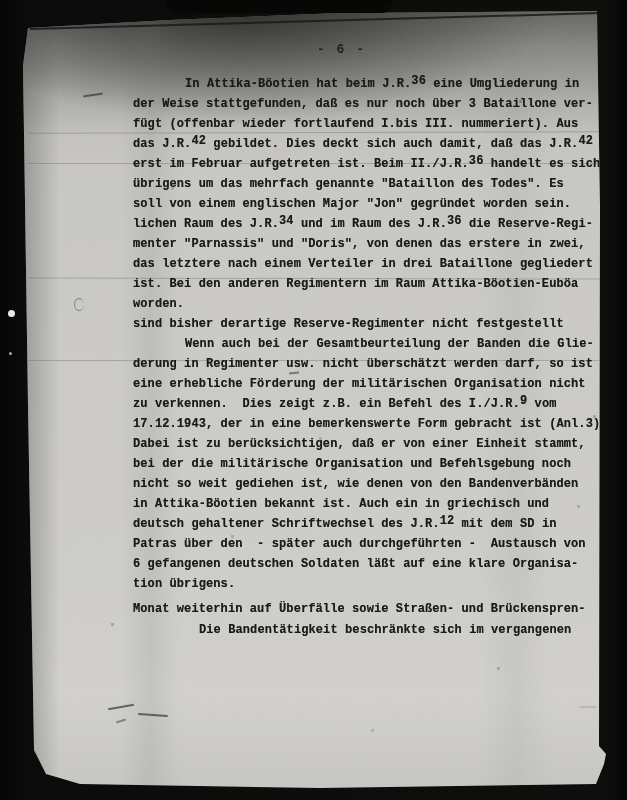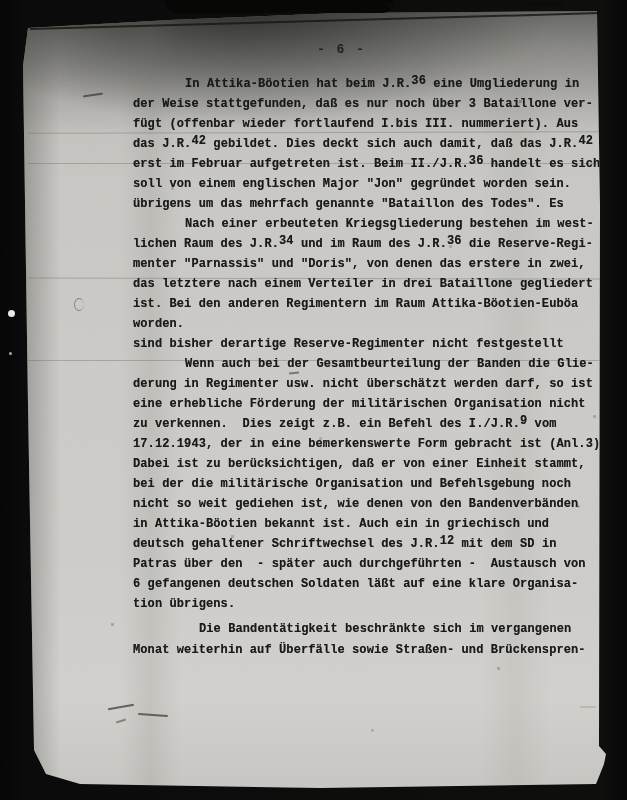--- a/index.html
+++ b/index.html
@@ -87,25 +87,24 @@
     <div class="page-number">- 6 -</div>
 
     <div class="text-block">
       <div id="paras-before">
           <div class="paragraph">
             <div class="line first">In Attika-Böotien hat beim J.R.<span class="raised">36</span> eine Umgliederung in</div>
             <div class="line">der Weise stattgefunden, daß es nur noch über 3 Bataillone ver-</div>
             <div class="line">fügt (offenbar wieder fortlaufend I.bis III. nummeriert). Aus</div>
             <div class="line">das J.R.<span class="raised">42</span> gebildet. Dies deckt sich auch damit, daß das J.R.<span class="raised">42</span></div>
             <div class="line">erst im Februar aufgetreten ist. Beim II./J.R.<span class="raised">36</span> handelt es sich</div>
+            <div class="line">übrigens um das mehrfach genannte "Bataillon des Todes". Es</div>
             <div class="line">soll von einem englischen Major "Jon" gegründet worden sein.</div>
-            <div class="line">übrigens um das mehrfach genannte "Bataillon des Todes". Es</div>
           </div>
           <div class="paragraph">
-            <div class="line first">Nach einer erbeuteten Kriegsgliederung bestehen im west-</div>
             <div class="line">lichen Raum des J.R.<span class="raised">34</span> und im Raum des J.R.<span class="raised">36</span> die Reserve-Regi-</div>
             <div class="line">menter "Parnassis" und "Doris", von denen das erstere in zwei,</div>
             <div class="line">das letztere nach einem Verteiler in drei Bataillone gegliedert</div>
             <div class="line">ist. Bei den anderen Regimentern im Raum Attika-Böotien-Euböa</div>
             <div class="line">worden.</div>
             <div class="line">sind bisher derartige Reserve-Regimenter nicht festgestellt</div>
           </div>
           <div class="paragraph">
             <div class="line first">Wenn auch bei der Gesamtbeurteilung der Banden die Glie-</div>
             <div class="line">derung in Regimenter usw. nicht überschätzt werden darf, so ist</div>
@@ -117,22 +116,22 @@
             <div class="line">nicht so weit gediehen ist, wie denen von den Bandenverbänden</div>
             <div class="line">in Attika-Böotien bekannt ist. Auch ein in griechisch und</div>
             <div class="line">deutsch gehaltener Schriftwechsel des J.R.<span class="raised">12</span> mit dem SD in</div>
             <div class="line">Patras über den  - später auch durchgeführten -  Austausch von</div>
             <div class="line">6 gefangenen deutschen Soldaten läßt auf eine klare Organisa-</div>
             <div class="line">tion übrigens.</div>
           </div>
         </div>
       <div id="paras-after" class="closing">
           <div class="paragraph">
+            <div class="line">Monat weiterhin auf Überfälle sowie Straßen- und Brückenspren-</div>
             <div class="line first">Die Bandentätigkeit beschränkte sich im vergangenen</div>
-            <div class="line">Monat weiterhin auf Überfälle sowie Straßen- und Brückenspren-</div>
           </div>
         </div>
     </div>
 
     <div class="scratch s1"></div>
     <div class="scratch s2"></div>
     <div class="scratch s3"></div>
     <div class="scratch s4"></div>
     <div class="scratch s5"></div>
     <div class="scratch s6"></div>

